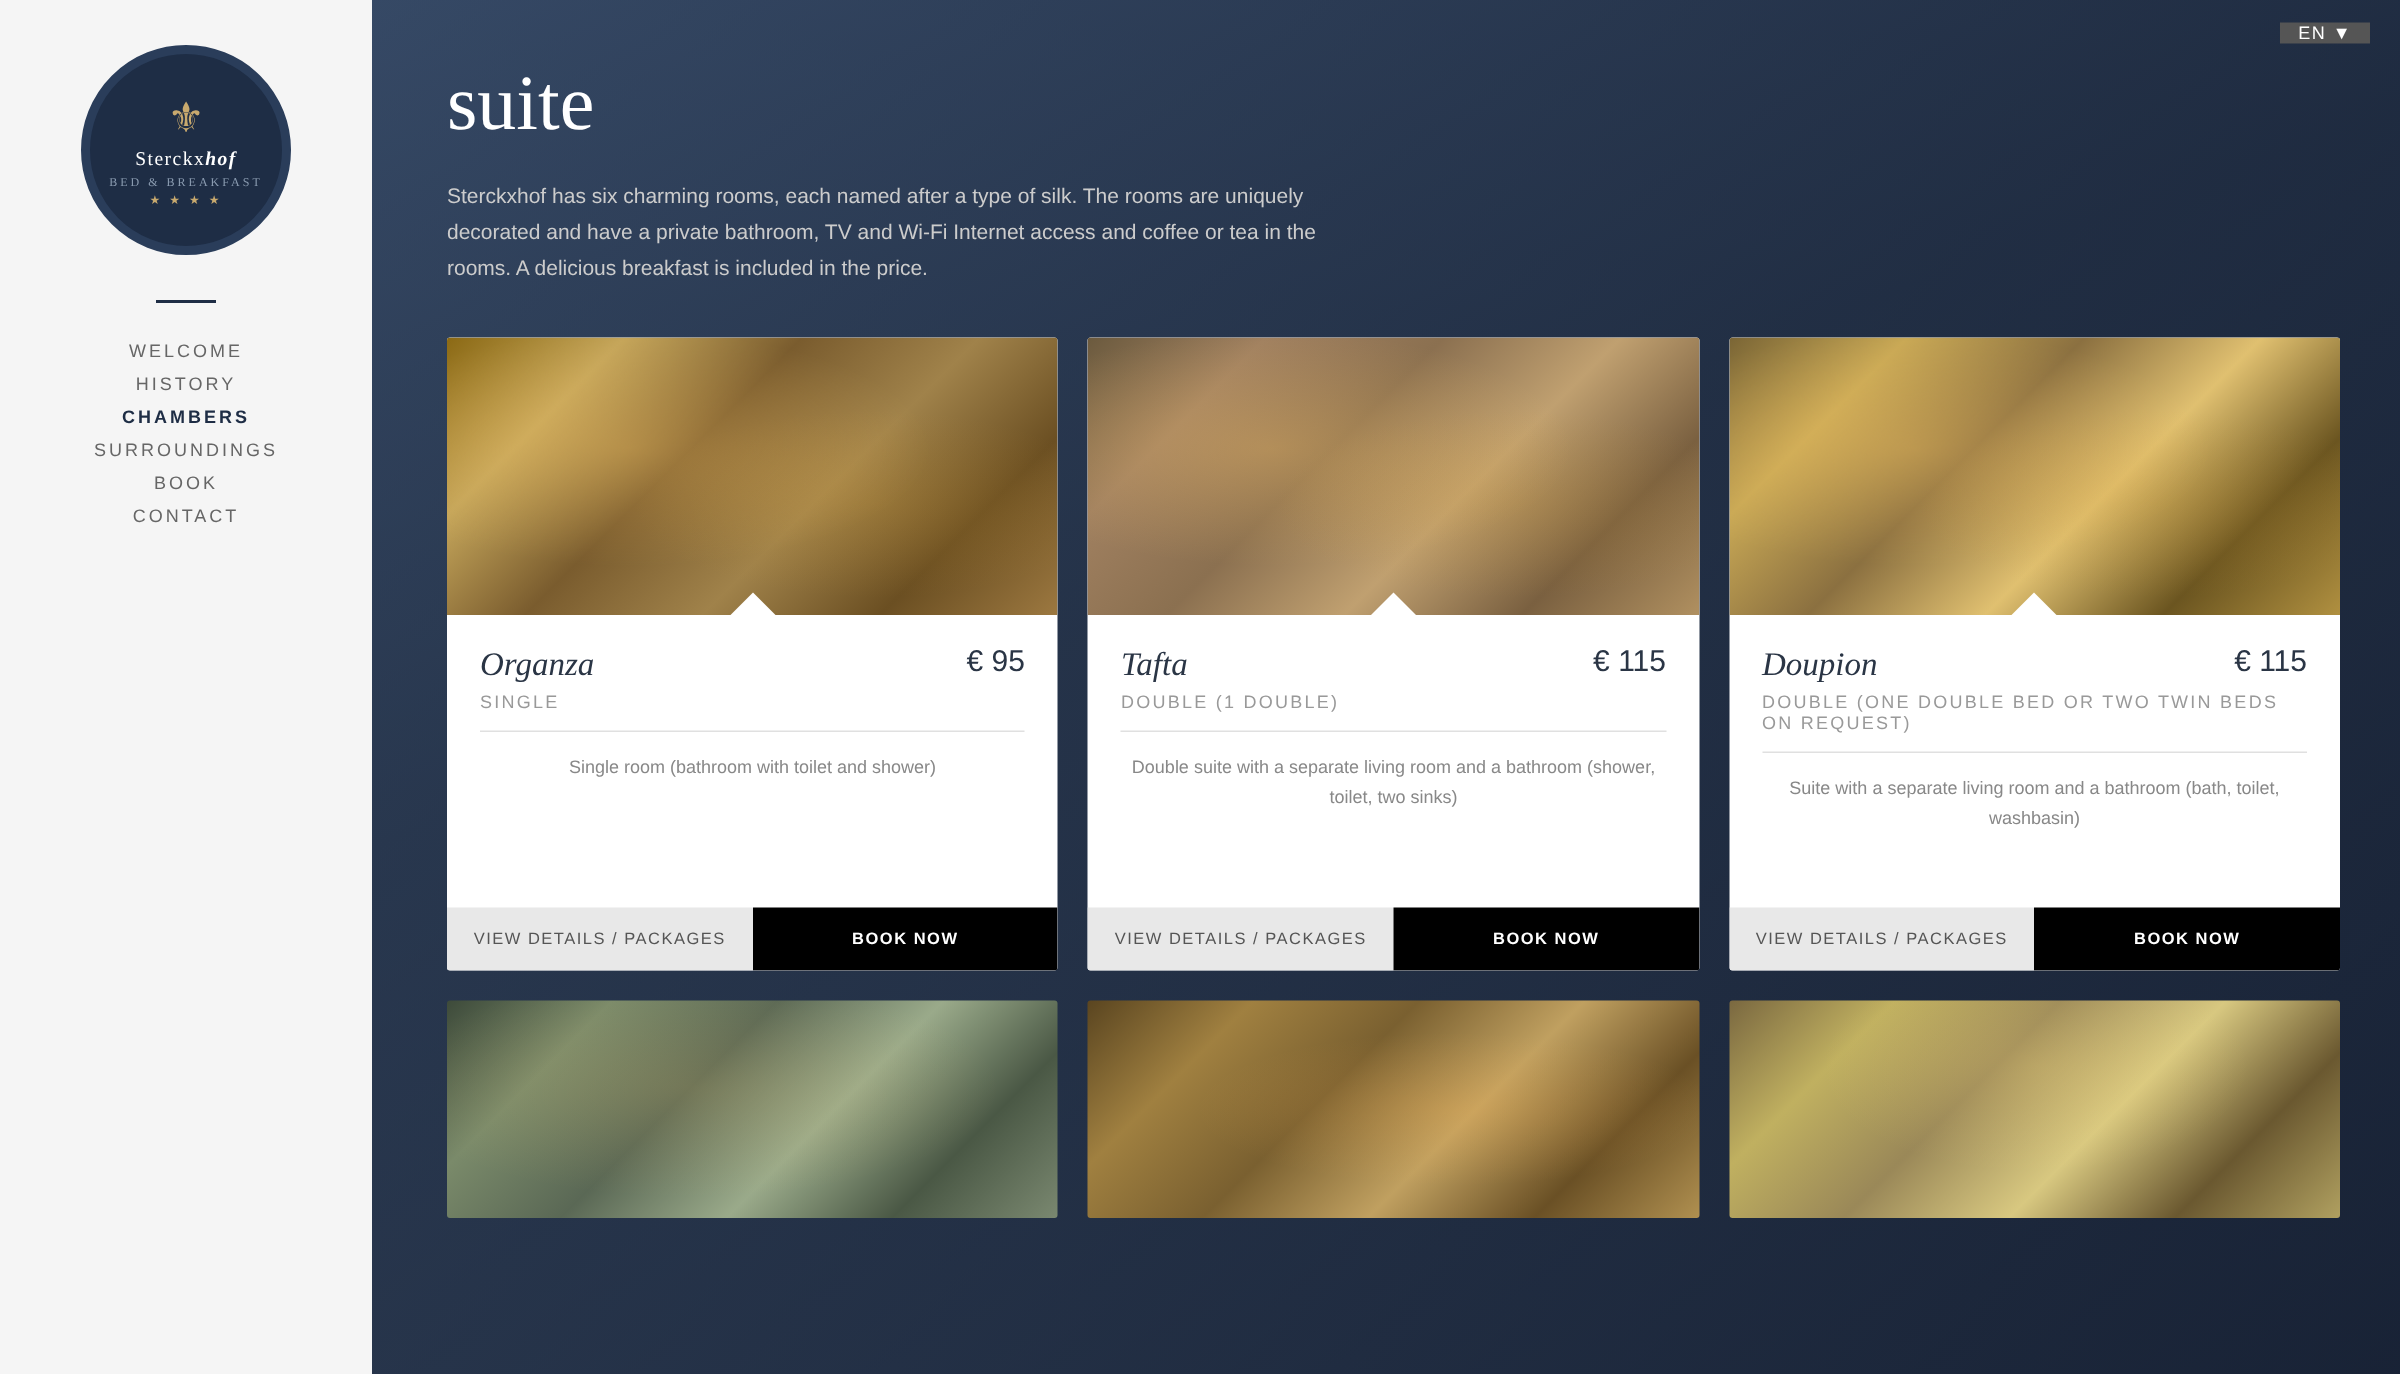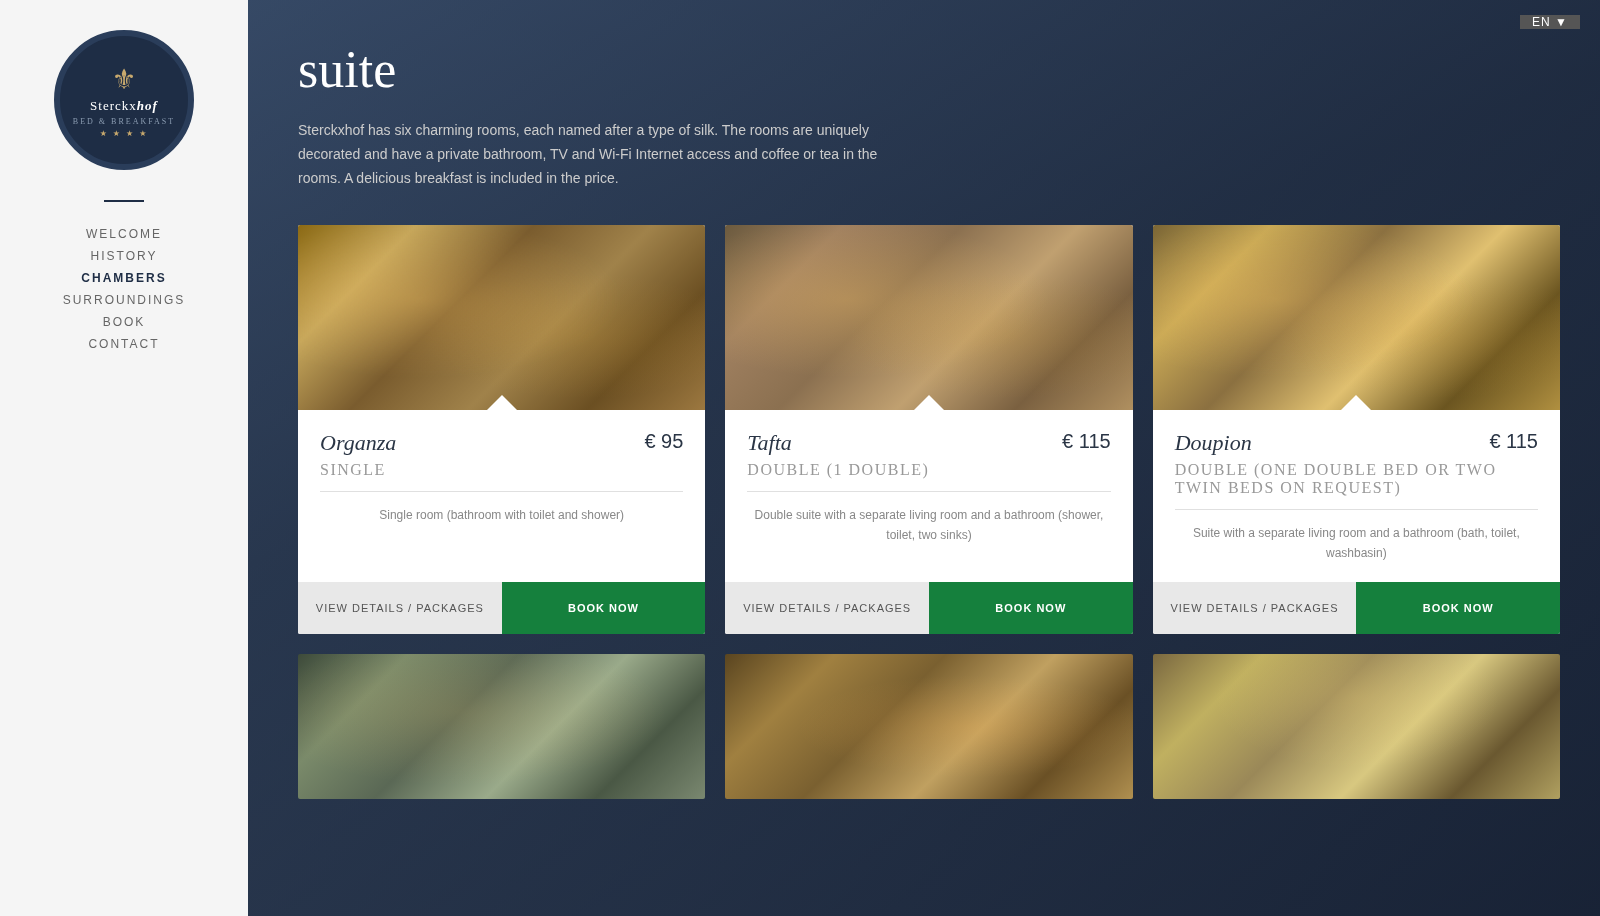--- a/index.html
+++ b/index.html
@@ -193,21 +193,21 @@
       left: 50%;
       transform: translateX(-50%);
       width: 0;
       height: 0;
       border-left: 15px solid transparent;
       border-right: 15px solid transparent;
       border-bottom: 15px solid #fff;
     }
 
     .room-info {
-      padding: 20px 22px 19px;
+      padding: 20px 22px 31px;
       flex: 1;
       display: flex;
       flex-direction: column;
     }
 
     .room-header {
       display: flex;
       justify-content: space-between;
       align-items: flex-start;
       margin-bottom: 5px;
@@ -221,63 +221,64 @@
     }
 
     .room-price {
       font-size: 20px;
       color: #2a3545;
       font-family: Arial, sans-serif;
       font-weight: normal;
     }
 
     .room-type {
-      font-size: 16px;
+      font-size: 12px;
       color: #999;
       text-transform: uppercase;
       letter-spacing: 1.5px;
-      font-family: Liberation Serif, serif;
+      font-family: Liberation Sans, sans-serif;
       margin-bottom: 12px;
     }
 
     .room-divider {
       height: 1px;
       background: #e0e0e0;
       margin-bottom: 14px;
     }
 
     .room-desc {
       font-size: 12px;
       color: #888;
       line-height: 1.6;
       text-align: center;
       font-family: Arial, sans-serif;
       flex: 1;
     }
 
     .room-actions {
       display: flex;
-      height: 52px;
+      height: 42px;
+      margin-top: 19px;
     }
 
     .btn-details {
       flex: 1;
       background: #e8e8e8;
       border: none;
       font-size: 11px;
       text-transform: uppercase;
       letter-spacing: 1px;
       color: #555;
       cursor: pointer;
       font-family: Arial, sans-serif;
     }
 
     .btn-book {
       flex: 1;
-      background: #15803d;
+      background: #000000;
       border: none;
       font-size: 11px;
       text-transform: uppercase;
       letter-spacing: 1px;
       color: #fff;
       cursor: pointer;
       font-family: Arial, sans-serif;
       font-weight: bold;
     }
 

